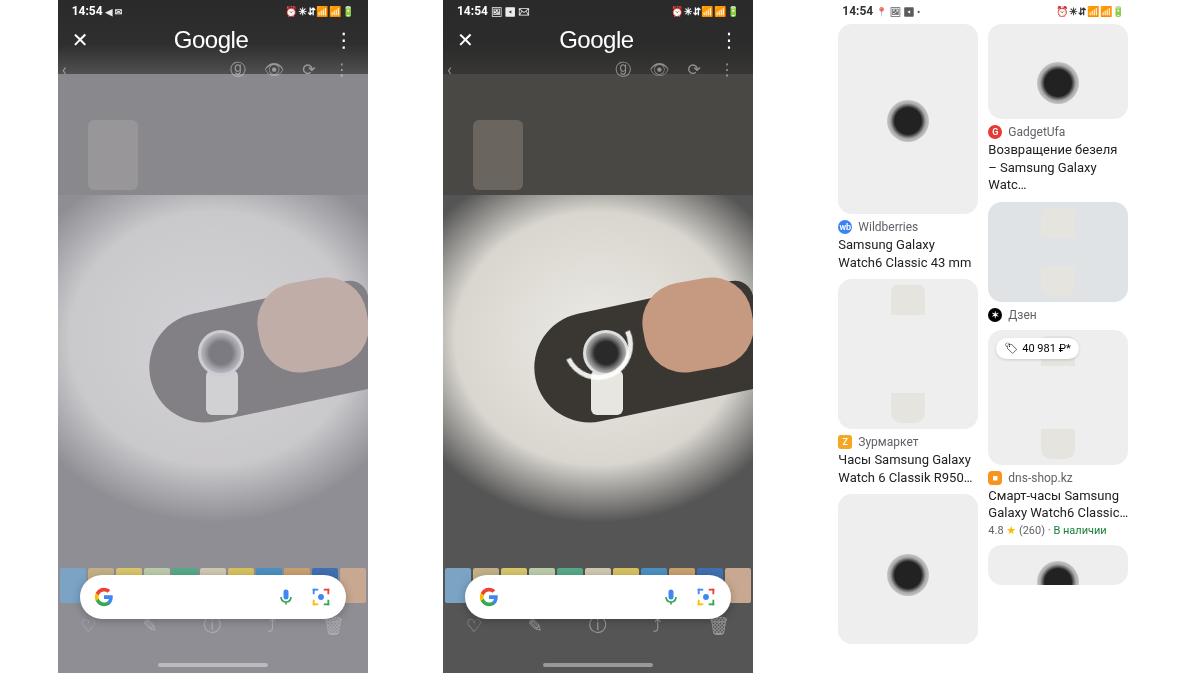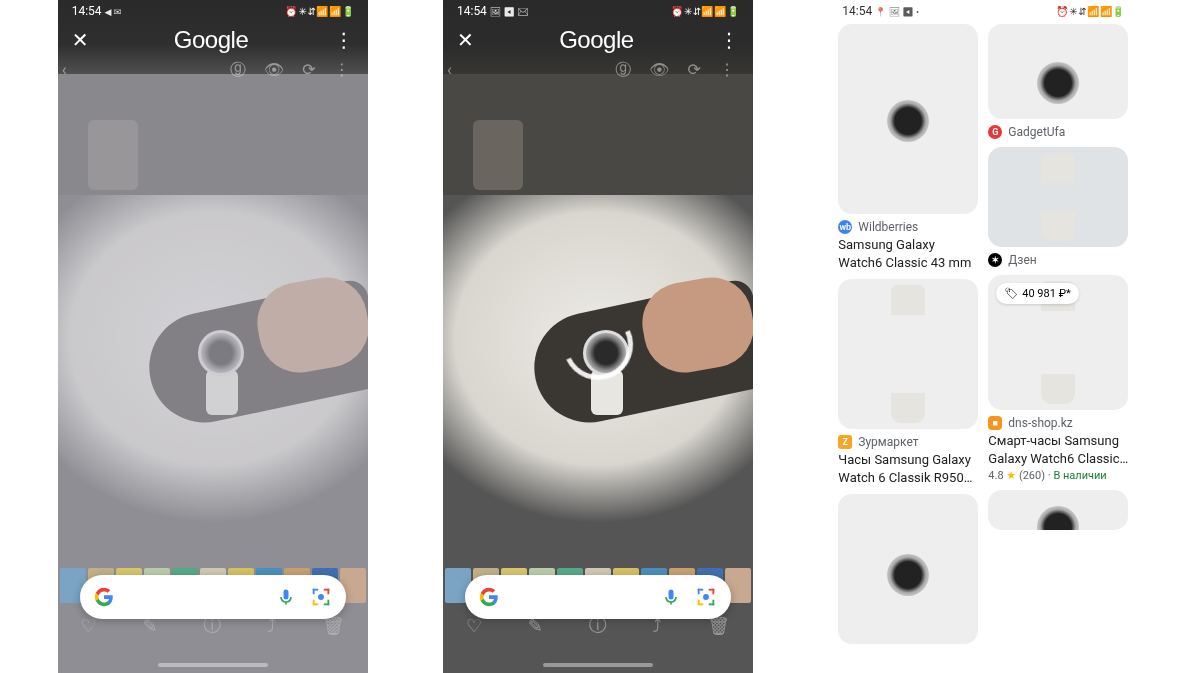--- a/index.html
+++ b/index.html
@@ -22,21 +22,21 @@
   
   .status {
     position: absolute;
     top: 0; left: 0; right: 0;
     height: 22px;
     display: flex;
     justify-content: space-between;
     align-items: center;
     padding: 0 14px;
     font-size: 12px;
-    font-weight: 400;
+    font-weight: 700;
     z-index: 30;
     text-align: right;
   }
   .status.light { color: #fff; }
   .status.dark  { color: #333; }
   .status-icons { display: flex; gap: 4px; font-size: 10px; letter-spacing: -1px; }
 
   
   .dark-header {
     position: absolute;
@@ -501,20 +501,21 @@
       </div>
     </div>
 
     <div class="col">
       <div class="card">
         <div class="img wrist-img" style="height:95px;"></div>
         <div class="src-row">
           <span class="src-badge" style="background:#e53935;">G</span>
           <span>GadgetUfa</span>
         </div>
+        <div class="title">Возвращение безеля – Samsung Galaxy Watc…</div>
       </div>
 
       <div class="card">
         <div class="img watch-prod" style="height:100px;background:#dfe3e6;"></div>
         <div class="src-row">
           <span class="src-badge" style="background:#000;">✶</span>
           <span>Дзен</span>
         </div>
       </div>
 

